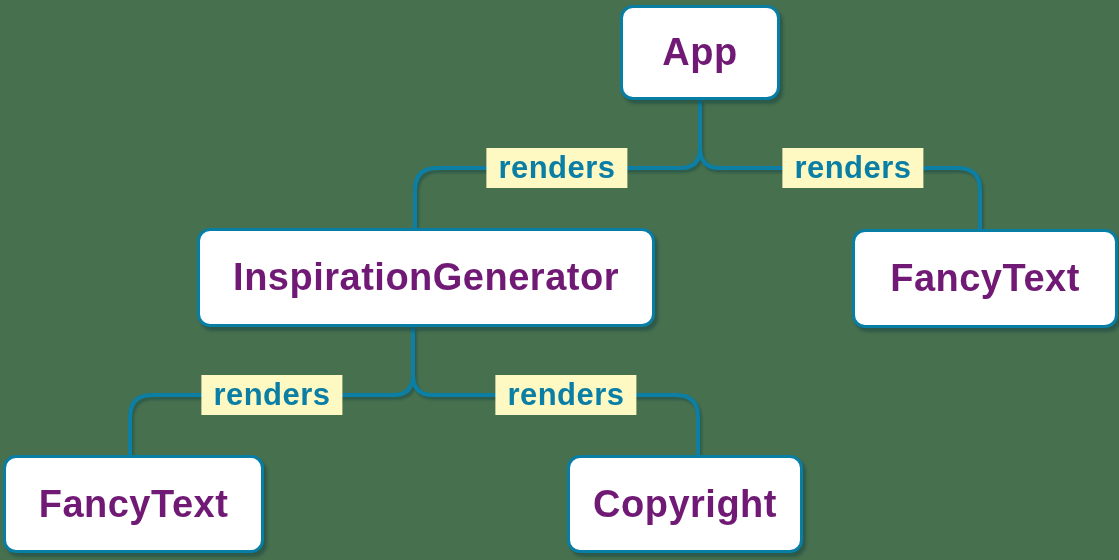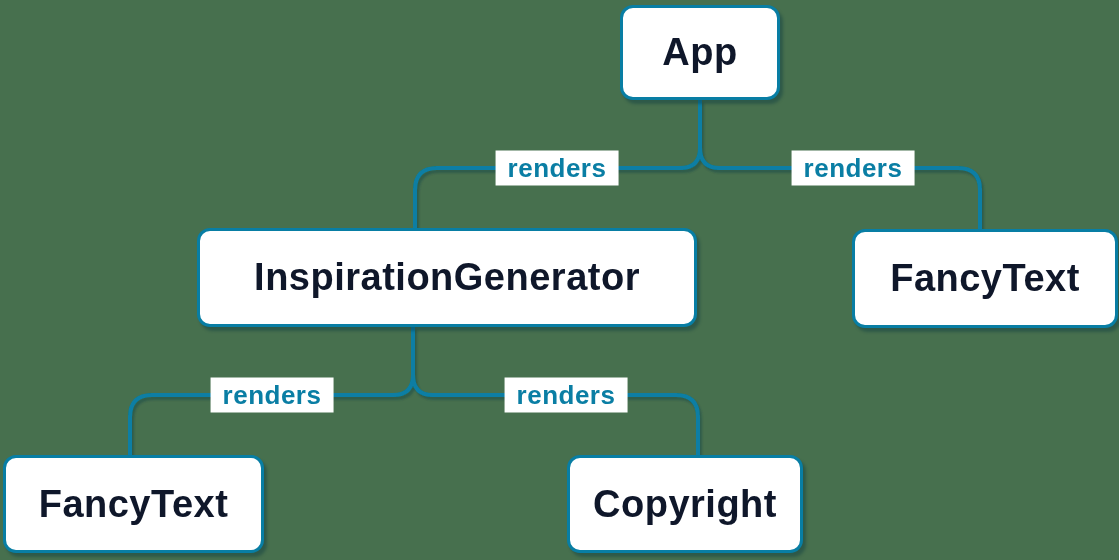--- a/index.html
+++ b/index.html
@@ -28,37 +28,37 @@
   }
   .node {
     position: absolute;
     background: #ffffff;
     border: 3px solid #087ea4;
     border-radius: 13px;
     box-sizing: border-box;
     display: flex;
     align-items: center;
     justify-content: center;
-    color: #0f172a;
+    color: #701a75;
     font-size: 38px;
     font-weight: 600;
     letter-spacing: 0.5px;
     box-shadow: 3px 4px 3px rgba(10, 55, 65, 0.40);
   }
   .node-app                  { left: 620px; top: 5px;   width: 160px; height: 95px; }
-  .node-inspiration         { left: 197px; top: 228px; width: 500px; height: 99px; }
+  .node-inspiration         { left: 197px; top: 228px; width: 458px; height: 99px; }
   .node-fancy-text-top      { left: 852px; top: 229px; width: 266px; height: 99px; }
   .node-fancy-text-bottom   { left: 3px;   top: 455px; width: 261px; height: 98px; }
   .node-copyright           { left: 567px; top: 455px; width: 236px; height: 98px; }
   .edge-label {
     position: absolute;
     transform: translate(-50%, -50%);
-    background: #ffffff;
+    background: #fef9c3;
     color: #0a7ea4;
-    font-size: 26px;
+    font-size: 31px;
     font-weight: 600;
     padding: 2px 12px;
     white-space: nowrap;
     letter-spacing: 0.5px;
   }
   .edge-label-1 { left: 557px; top: 168px; }
   .edge-label-2 { left: 853px; top: 168px; }
   .edge-label-3 { left: 272px; top: 395px; }
   .edge-label-4 { left: 566px; top: 395px; }
 </style>

